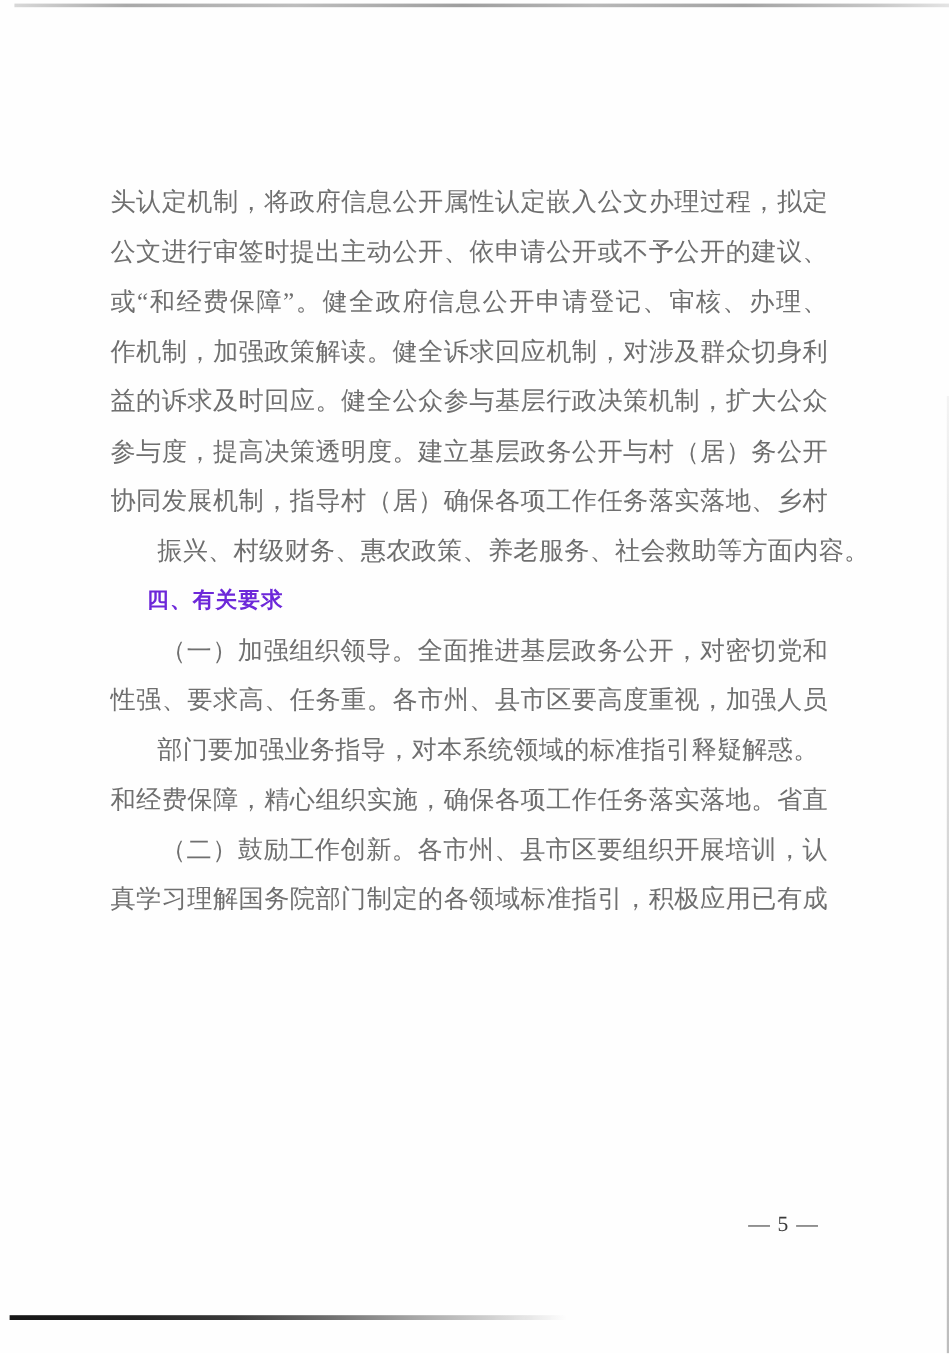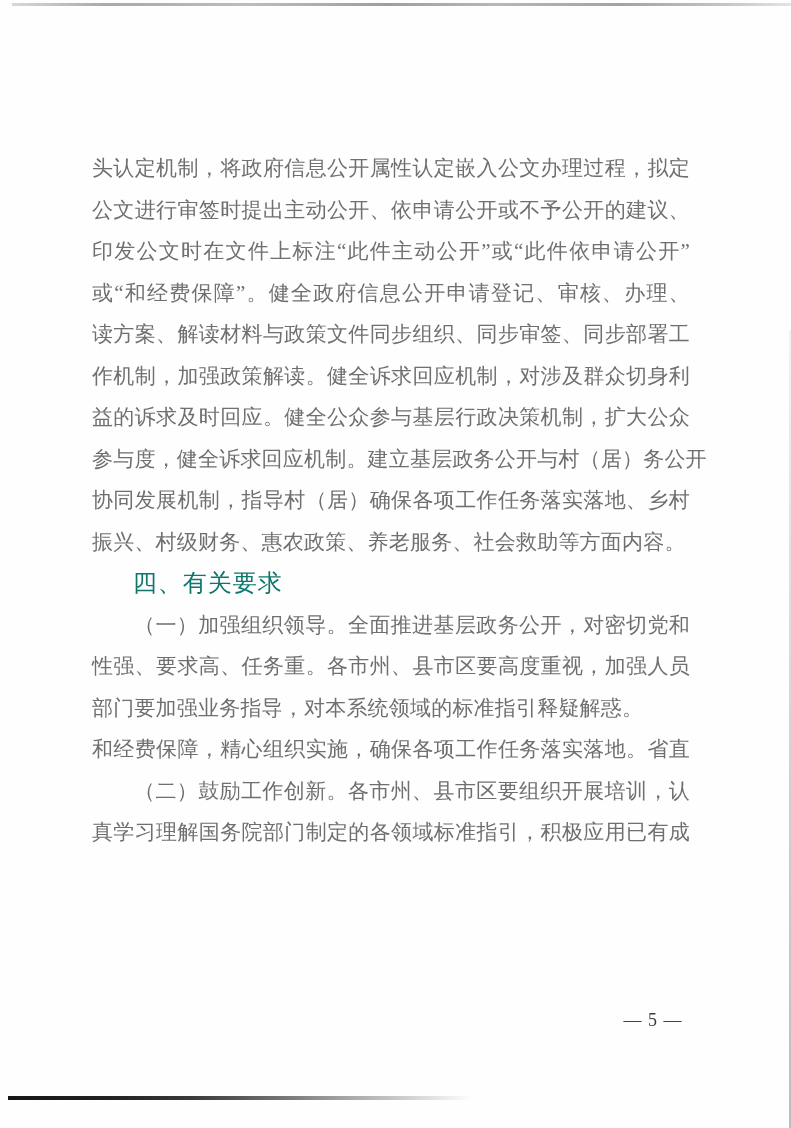--- a/index.html
+++ b/index.html
@@ -61,29 +61,30 @@
     height: 41.5px;
     white-space: nowrap;
   }
   .jl {               
     text-align: justify;
     text-align-last: justify;
   }
   .pl {               
     text-align: left;
     text-align-last: left;
+    margin-left: 39px;
   }
   .ind {              
     text-indent: 2em;
   }
   .heading {
     font-family: "DejaVu Sans", "Liberation Sans", sans-serif;
-    font-weight: normal;
-    font-size: 24px;
-    color: #0f766e;
+    font-weight: bold;
+    font-size: 18px;
+    color: #6d28d9;
     text-indent: 1.7em;
     letter-spacing: 1px;
   }
   .page-number {
     position: absolute;
     top: 1010px;
     left: 618px;
     width: 70px;
     text-align: center;
     font-size: 18px;
@@ -96,26 +97,24 @@
 <body>
 
 <div class="page">
 
   <div class="scan-top-edge"></div>
 
   <div class="text-block">
 
     <div class="line jl">头认定机制，将政府信息公开属性认定嵌入公文办理过程，拟定</div>
     <div class="line jl">公文进行审签时提出主动公开、依申请公开或不予公开的建议、</div>
-    <div class="line jl">印发公文时在文件上标注“此件主动公开”或“此件依申请公开”</div>
     <div class="line jl">或“和经费保障”。健全政府信息公开申请登记、审核、办理、</div>
-    <div class="line jl">读方案、解读材料与政策文件同步组织、同步审签、同步部署工</div>
     <div class="line jl">作机制，加强政策解读。健全诉求回应机制，对涉及群众切身利</div>
     <div class="line jl">益的诉求及时回应。健全公众参与基层行政决策机制，扩大公众</div>
-    <div class="line jl">参与度，健全诉求回应机制。建立基层政务公开与村（居）务公开</div>
+    <div class="line jl">参与度，提高决策透明度。建立基层政务公开与村（居）务公开</div>
     <div class="line jl">协同发展机制，指导村（居）确保各项工作任务落实落地、乡村</div>
     <div class="line pl">振兴、村级财务、惠农政策、养老服务、社会救助等方面内容。</div>
 
     <div class="line heading">四、有关要求</div>
 
     <div class="line jl ind">（一）加强组织领导。全面推进基层政务公开，对密切党和</div>
     <div class="line jl">性强、要求高、任务重。各市州、县市区要高度重视，加强人员</div>
     <div class="line pl">部门要加强业务指导，对本系统领域的标准指引释疑解惑。</div>
     <div class="line jl">和经费保障，精心组织实施，确保各项工作任务落实落地。省直</div>
 

